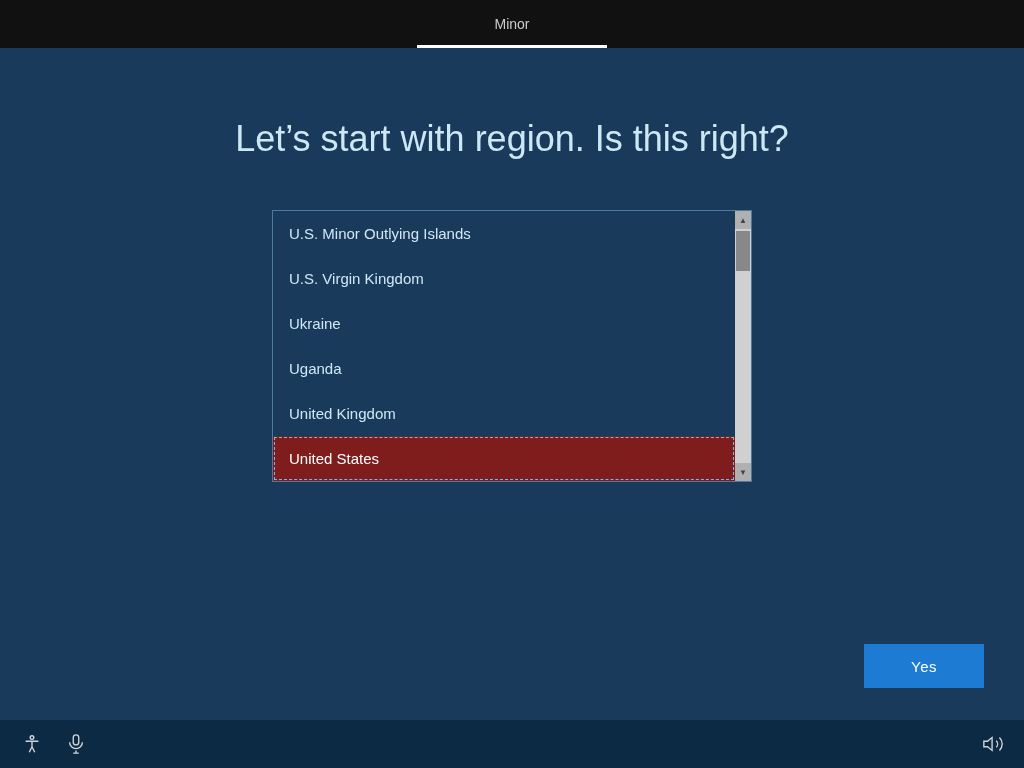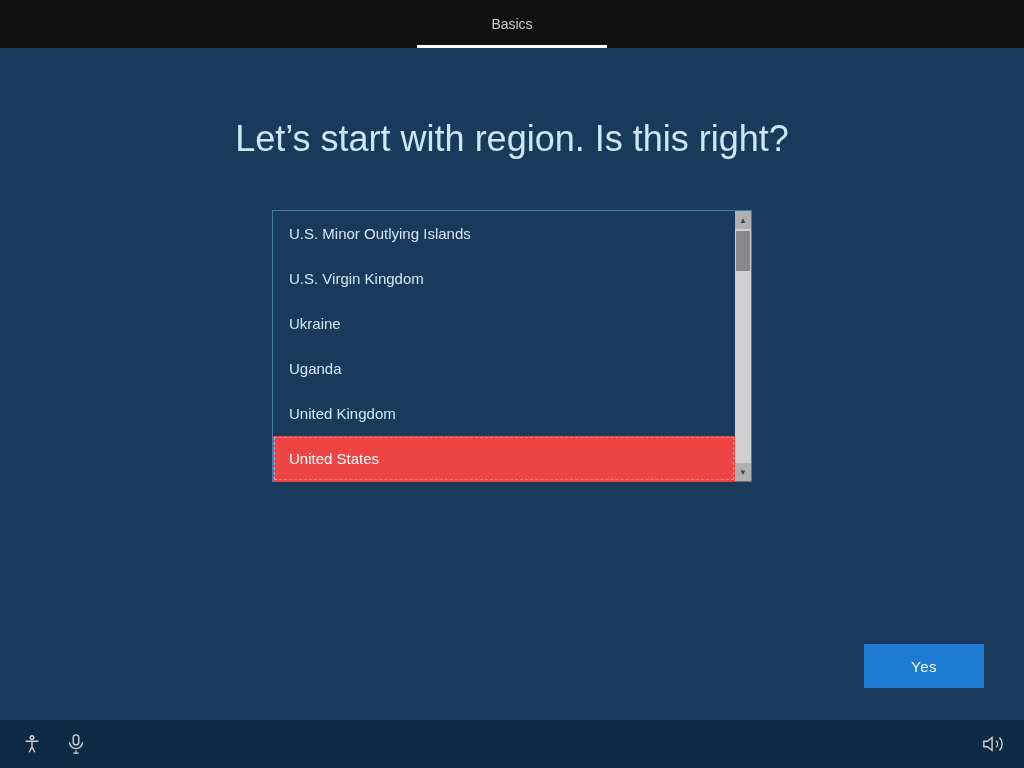--- a/index.html
+++ b/index.html
@@ -65,21 +65,21 @@
     .list-item {
       padding: 14px 16px;
       font-size: 15px;
       font-weight: 400;
       color: #d0e8f5;
       cursor: pointer;
       user-select: none;
     }
 
     .list-item.selected {
-      background-color: #ef4444;
+      background-color: #7f1d1d;
       color: #ffffff;
       outline: 1px dashed #7ab8e8;
       outline-offset: -2px;
     }
 
     
     .list-wrapper {
       display: flex;
       width: 480px;
       border: 1px solid #4a7aa0;
@@ -199,21 +199,21 @@
       height: 22px;
       fill: none;
       stroke: #ffffff;
       stroke-width: 1.5;
     }
   </style>
 </head>
 <body>
 
 <div class="top-bar">
-  <span class="top-bar-title">Basics</span>
+  <span class="top-bar-title">Minor</span>
   <div class="top-bar-underline"></div>
 </div>
 
 <div class="main-content">
   <h1 class="page-title">Let’s start with region. Is this right?</h1>
 
   <div class="list-wrapper">
     <div class="list-items-area">
 
     <div class="list-item">U.S. Minor Outlying Islands</div>

